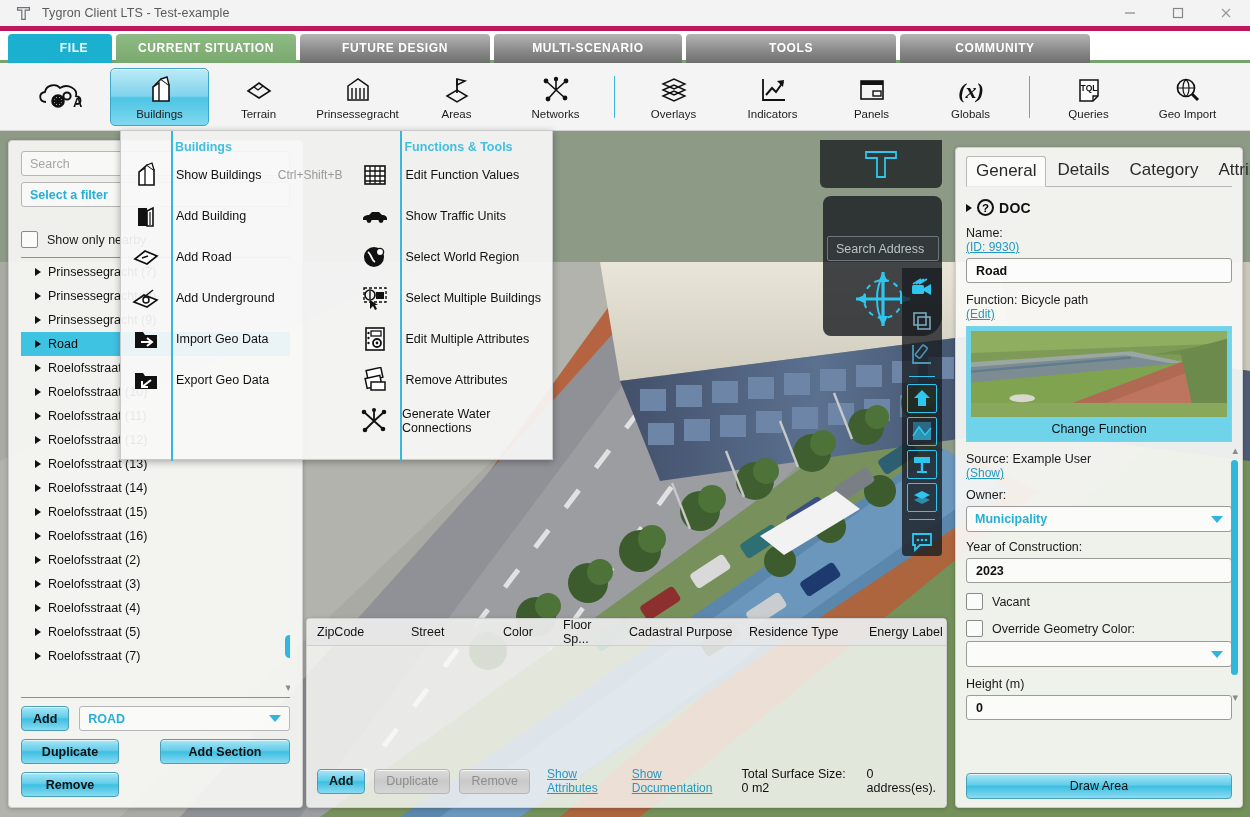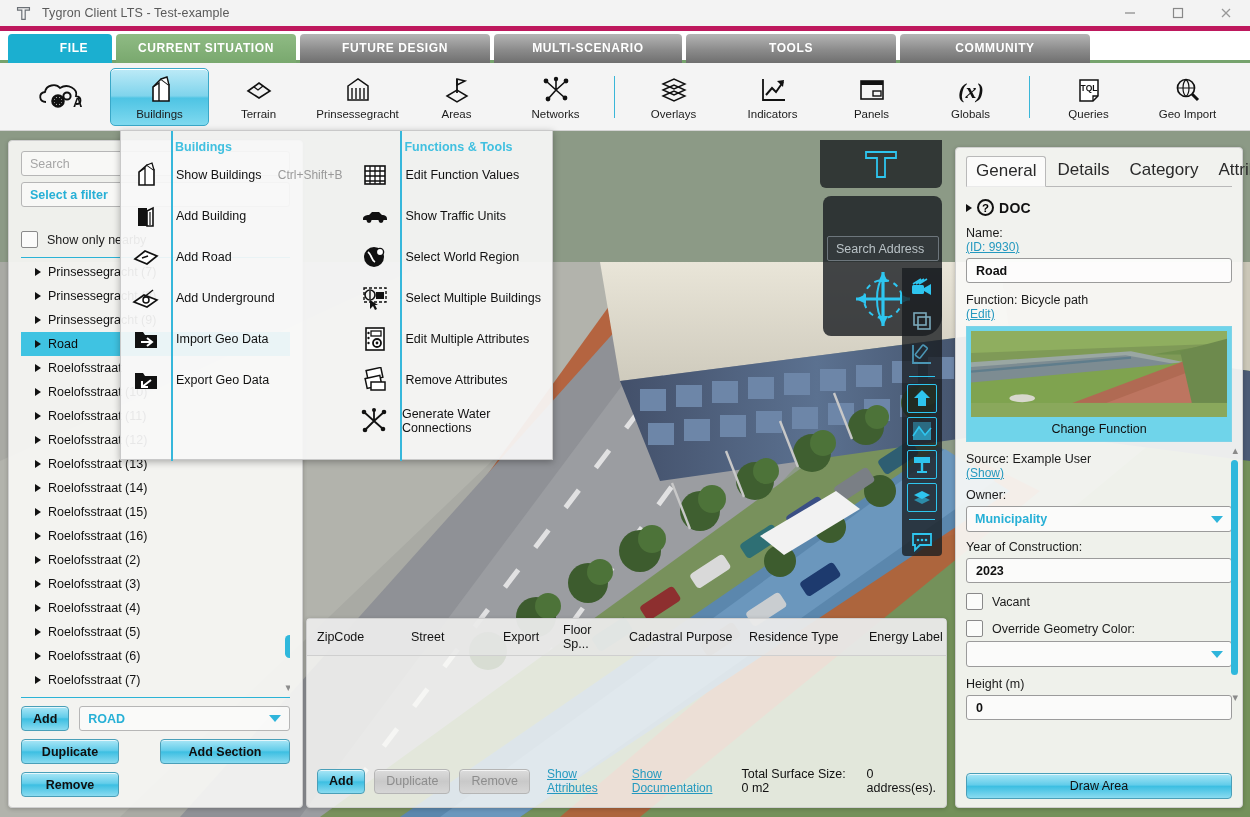--- a/index.html
+++ b/index.html
@@ -237,21 +237,21 @@
 
   
   #bottompanel {
     position: absolute; left: 306px; top: 618px; width: 641px; height: 190px;
     background: rgba(250,250,248,0.82);
     border: 1px solid #cfcfcf; border-radius: 4px;
     box-shadow: 0 1px 4px rgba(0,0,0,.2);
     display: flex; flex-direction: column;
   }
   #thead {
-    display: flex; height: 37px; align-items: center;
+    display: flex; height: 27px; align-items: center;
     background: rgba(229,229,229,.75);
     border-bottom: 1px solid #cfcfcf;
     font-size: 12.5px; color: #131313;
   }
   #thead .th { padding-left: 10px; }
   #tbody { flex: 1 1 auto; }
   #tfoot {
     display: flex; align-items: center; gap: 9px;
     padding: 0 10px 12px 10px; font-size: 12.5px; color: #111;
   }
@@ -739,24 +739,20 @@
       <div class="trow">
           <span class="arrow"></span>
           <span>Roelofsstraat (4)</span>
         </div>
       <div class="trow">
           <span class="arrow"></span>
           <span>Roelofsstraat (5)</span>
         </div>
       <div class="trow">
           <span class="arrow"></span>
-          <span>Roelofsstraat (6)</span>
-        </div>
-      <div class="trow">
-          <span class="arrow"></span>
           <span>Roelofsstraat (7)</span>
         </div>
 
       <div id="treescroll">
         <div id="treethumb"></div>
       </div>
       <div id="treedown">▾</div>
     </div>
 
     <div id="treehr2"></div>
@@ -936,21 +932,21 @@
         </div>
         <div class="ml">Generate Water Connections</div>
       </div>
     </div>
   </div>
 
   <div id="bottompanel">
     <div id="thead">
       <div class="th" style="width:94px">ZipCode</div>
       <div class="th" style="width:92px">Street</div>
-      <div class="th" style="width:60px">Export</div>
+      <div class="th" style="width:60px">Color</div>
       <div class="th" style="width:66px">Floor Sp...</div>
       <div class="th" style="width:120px">Cadastral Purpose</div>
       <div class="th" style="width:120px">Residence Type</div>
       <div class="th" style="width:84px">Energy Label</div>
     </div>
     <div id="tbody"></div>
     <div id="tfoot">
       <div class="btn sm">Add</div>
       <div class="btn sm dis">Duplicate</div>
       <div class="btn sm dis">Remove</div>

